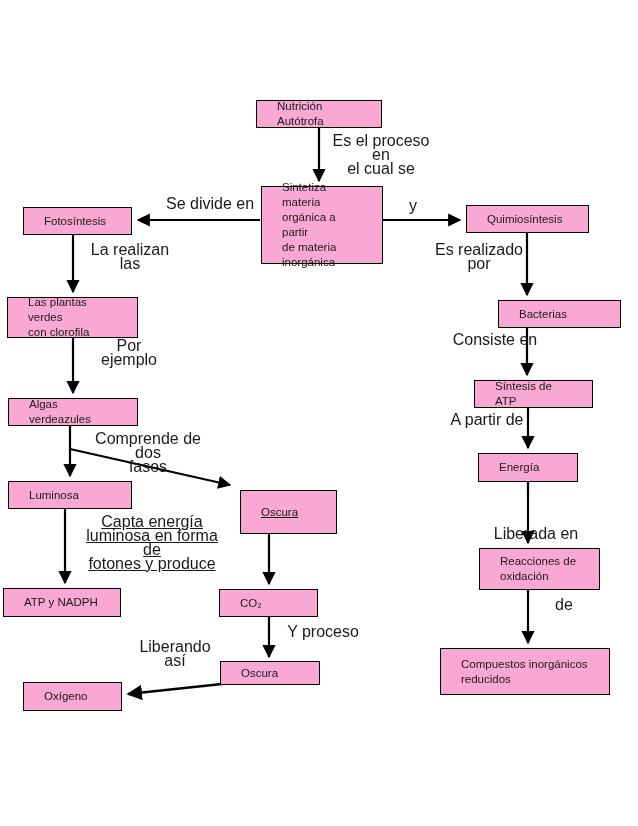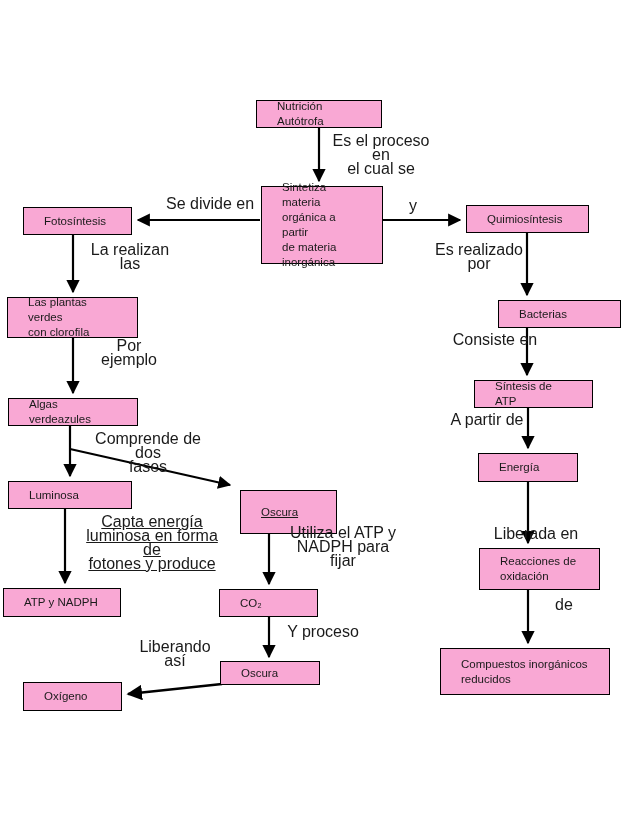--- a/index.html
+++ b/index.html
@@ -194,22 +194,20 @@
   <div class="edge-label left-align" style="left:89px; top:339px; width:80px;">Por
 ejemplo</div>
 
   <div class="edge-label left-align" style="left:83px; top:432px; width:130px;">Comprende de dos
 fases</div>
 
   <div class="edge-label left-align" style="left:82px; top:515px; width:140px;text-decoration:underline;">Capta energía
 luminosa en forma de
 fotones y produce</div>
 
-  <div class="edge-label left-align" style="left:283px; top:526px; width:120px;">Utiliza el ATP y
-NADPH para fijar</div>
 
   <div class="edge-label left-align" style="left:283px; top:625px; width:80px;">Y proceso</div>
 
   <div class="edge-label" style="left:133px; top:640px; width:84px;">Liberando
 así</div>
 
   <div class="edge-label left-align" style="left:424px; top:243px; width:110px;">Es realizado por</div>
 
   <div class="edge-label left-align" style="left:450px; top:333px; width:90px;">Consiste en</div>
 

